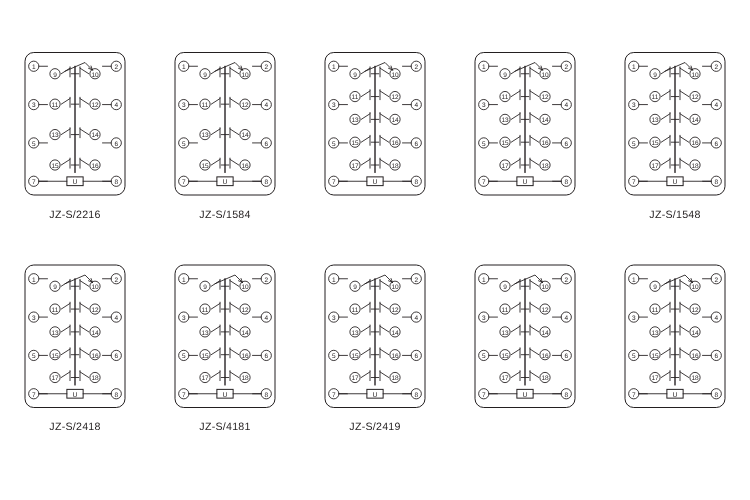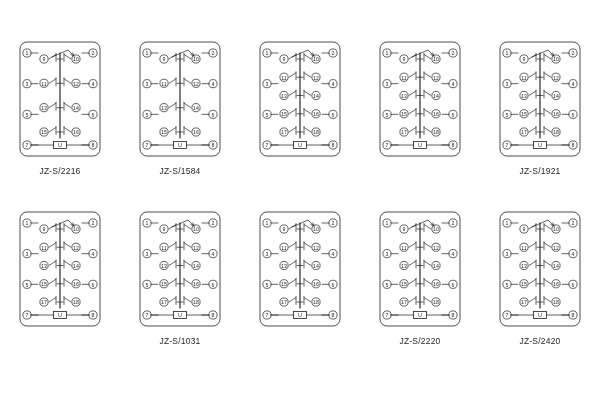--- a/index.html
+++ b/index.html
@@ -630,21 +630,21 @@
             <path d="M42,13 L42,98" fill="none" stroke="#231f20" stroke-width="0.7" stroke-linecap="round" stroke-linejoin="round"></path>
             <path d="M42,13 L42,98" fill="none" stroke="#231f20" stroke-width="0.7" stroke-linecap="round" stroke-linejoin="round"></path>
             <rect x="35.5" y="101.5" width="13" height="7" fill="#fff" stroke="#231f20" stroke-width="0.8"></rect>
             <text x="42" y="107.4" text-anchor="middle" font-size="5.4" font-family="&quot;Liberation Sans&quot;, sans-serif" fill="#231f20">U</text>
             <path d="M35.5,105 L20,105 L20,105 L13,105" fill="none" stroke="#231f20" stroke-width="0.7" stroke-linecap="round" stroke-linejoin="round"></path>
             <path d="M48.5,105 L64,105 L64,105 L71,105" fill="none" stroke="#231f20" stroke-width="0.7" stroke-linecap="round" stroke-linejoin="round"></path>
             <path d="M34,17 L50,10 L56,16" fill="none" stroke="#231f20" stroke-width="0.7" stroke-linecap="round" stroke-linejoin="round"></path>
             <path d="M56,16 l-3.2,-1.4 m3.2,1.4 l-1.2,-3.2" fill="none" stroke="#231f20" stroke-width="0.7" stroke-linecap="round" stroke-linejoin="round"></path>
           </svg>
         </div>
-        <div class="caption">JZ-S/1921</div>
+        <div class="caption">JZ-S/1548</div>
       </div>
       <div class="cell">
         <div class="diagram-wrap">
           <svg width="84" height="118" viewBox="0 0 84 118">
             <rect x="2" y="2" width="80" height="114" rx="7" ry="7" fill="#fff" stroke="#231f20" stroke-width="0.8"></rect>
             <g>
               <circle cx="9" cy="13" r="4.1" fill="#fff" stroke="#231f20" stroke-width="0.7"></circle>
               <text x="9" y="15.3" text-anchor="middle" font-size="5.2" font-family="&quot;Liberation Sans&quot;, sans-serif" fill="#231f20">1</text>
             </g>
             <g>
@@ -751,20 +751,21 @@
             <path d="M42,13 L42,98" fill="none" stroke="#231f20" stroke-width="0.7" stroke-linecap="round" stroke-linejoin="round"></path>
             <path d="M42,13 L42,98" fill="none" stroke="#231f20" stroke-width="0.7" stroke-linecap="round" stroke-linejoin="round"></path>
             <rect x="35.5" y="101.5" width="13" height="7" fill="#fff" stroke="#231f20" stroke-width="0.8"></rect>
             <text x="42" y="107.4" text-anchor="middle" font-size="5.4" font-family="&quot;Liberation Sans&quot;, sans-serif" fill="#231f20">U</text>
             <path d="M35.5,105 L20,105 L20,105 L13,105" fill="none" stroke="#231f20" stroke-width="0.7" stroke-linecap="round" stroke-linejoin="round"></path>
             <path d="M48.5,105 L64,105 L64,105 L71,105" fill="none" stroke="#231f20" stroke-width="0.7" stroke-linecap="round" stroke-linejoin="round"></path>
             <path d="M34,17 L50,10 L56,16" fill="none" stroke="#231f20" stroke-width="0.7" stroke-linecap="round" stroke-linejoin="round"></path>
             <path d="M56,16 l-3.2,-1.4 m3.2,1.4 l-1.2,-3.2" fill="none" stroke="#231f20" stroke-width="0.7" stroke-linecap="round" stroke-linejoin="round"></path>
           </svg>
         </div>
+        <div class="caption">JZ-S/2418</div>
       </div>
       <div class="cell">
         <div class="diagram-wrap">
           <svg width="84" height="118" viewBox="0 0 84 118">
             <rect x="2" y="2" width="80" height="114" rx="7" ry="7" fill="#fff" stroke="#231f20" stroke-width="0.8"></rect>
             <g>
               <circle cx="9" cy="13" r="4.1" fill="#fff" stroke="#231f20" stroke-width="0.7"></circle>
               <text x="9" y="15.3" text-anchor="middle" font-size="5.2" font-family="&quot;Liberation Sans&quot;, sans-serif" fill="#231f20">1</text>
             </g>
             <g>
@@ -871,21 +872,21 @@
             <path d="M42,13 L42,98" fill="none" stroke="#231f20" stroke-width="0.7" stroke-linecap="round" stroke-linejoin="round"></path>
             <path d="M42,13 L42,98" fill="none" stroke="#231f20" stroke-width="0.7" stroke-linecap="round" stroke-linejoin="round"></path>
             <rect x="35.5" y="101.5" width="13" height="7" fill="#fff" stroke="#231f20" stroke-width="0.8"></rect>
             <text x="42" y="107.4" text-anchor="middle" font-size="5.4" font-family="&quot;Liberation Sans&quot;, sans-serif" fill="#231f20">U</text>
             <path d="M35.5,105 L20,105 L20,105 L13,105" fill="none" stroke="#231f20" stroke-width="0.7" stroke-linecap="round" stroke-linejoin="round"></path>
             <path d="M48.5,105 L64,105 L64,105 L71,105" fill="none" stroke="#231f20" stroke-width="0.7" stroke-linecap="round" stroke-linejoin="round"></path>
             <path d="M34,17 L50,10 L56,16" fill="none" stroke="#231f20" stroke-width="0.7" stroke-linecap="round" stroke-linejoin="round"></path>
             <path d="M56,16 l-3.2,-1.4 m3.2,1.4 l-1.2,-3.2" fill="none" stroke="#231f20" stroke-width="0.7" stroke-linecap="round" stroke-linejoin="round"></path>
           </svg>
         </div>
-        <div class="caption">JZ-S/1031</div>
+        <div class="caption">JZ-S/4181</div>
       </div>
       <div class="cell">
         <div class="diagram-wrap">
           <svg width="84" height="118" viewBox="0 0 84 118">
             <rect x="2" y="2" width="80" height="114" rx="7" ry="7" fill="#fff" stroke="#231f20" stroke-width="0.8"></rect>
             <g>
               <circle cx="9" cy="13" r="4.1" fill="#fff" stroke="#231f20" stroke-width="0.7"></circle>
               <text x="9" y="15.3" text-anchor="middle" font-size="5.2" font-family="&quot;Liberation Sans&quot;, sans-serif" fill="#231f20">1</text>
             </g>
             <g>
@@ -992,20 +993,21 @@
             <path d="M42,13 L42,98" fill="none" stroke="#231f20" stroke-width="0.7" stroke-linecap="round" stroke-linejoin="round"></path>
             <path d="M42,13 L42,98" fill="none" stroke="#231f20" stroke-width="0.7" stroke-linecap="round" stroke-linejoin="round"></path>
             <rect x="35.5" y="101.5" width="13" height="7" fill="#fff" stroke="#231f20" stroke-width="0.8"></rect>
             <text x="42" y="107.4" text-anchor="middle" font-size="5.4" font-family="&quot;Liberation Sans&quot;, sans-serif" fill="#231f20">U</text>
             <path d="M35.5,105 L20,105 L20,105 L13,105" fill="none" stroke="#231f20" stroke-width="0.7" stroke-linecap="round" stroke-linejoin="round"></path>
             <path d="M48.5,105 L64,105 L64,105 L71,105" fill="none" stroke="#231f20" stroke-width="0.7" stroke-linecap="round" stroke-linejoin="round"></path>
             <path d="M34,17 L50,10 L56,16" fill="none" stroke="#231f20" stroke-width="0.7" stroke-linecap="round" stroke-linejoin="round"></path>
             <path d="M56,16 l-3.2,-1.4 m3.2,1.4 l-1.2,-3.2" fill="none" stroke="#231f20" stroke-width="0.7" stroke-linecap="round" stroke-linejoin="round"></path>
           </svg>
         </div>
+        <div class="caption">JZ-S/2419</div>
       </div>
       <div class="cell">
         <div class="diagram-wrap">
           <svg width="84" height="118" viewBox="0 0 84 118">
             <rect x="2" y="2" width="80" height="114" rx="7" ry="7" fill="#fff" stroke="#231f20" stroke-width="0.8"></rect>
             <g>
               <circle cx="9" cy="13" r="4.1" fill="#fff" stroke="#231f20" stroke-width="0.7"></circle>
               <text x="9" y="15.3" text-anchor="middle" font-size="5.2" font-family="&quot;Liberation Sans&quot;, sans-serif" fill="#231f20">1</text>
             </g>
             <g>
@@ -1112,21 +1114,20 @@
             <path d="M42,13 L42,98" fill="none" stroke="#231f20" stroke-width="0.7" stroke-linecap="round" stroke-linejoin="round"></path>
             <path d="M42,13 L42,98" fill="none" stroke="#231f20" stroke-width="0.7" stroke-linecap="round" stroke-linejoin="round"></path>
             <rect x="35.5" y="101.5" width="13" height="7" fill="#fff" stroke="#231f20" stroke-width="0.8"></rect>
             <text x="42" y="107.4" text-anchor="middle" font-size="5.4" font-family="&quot;Liberation Sans&quot;, sans-serif" fill="#231f20">U</text>
             <path d="M35.5,105 L20,105 L20,105 L13,105" fill="none" stroke="#231f20" stroke-width="0.7" stroke-linecap="round" stroke-linejoin="round"></path>
             <path d="M48.5,105 L64,105 L64,105 L71,105" fill="none" stroke="#231f20" stroke-width="0.7" stroke-linecap="round" stroke-linejoin="round"></path>
             <path d="M34,17 L50,10 L56,16" fill="none" stroke="#231f20" stroke-width="0.7" stroke-linecap="round" stroke-linejoin="round"></path>
             <path d="M56,16 l-3.2,-1.4 m3.2,1.4 l-1.2,-3.2" fill="none" stroke="#231f20" stroke-width="0.7" stroke-linecap="round" stroke-linejoin="round"></path>
           </svg>
         </div>
-        <div class="caption">JZ-S/2220</div>
       </div>
       <div class="cell">
         <div class="diagram-wrap">
           <svg width="84" height="118" viewBox="0 0 84 118">
             <rect x="2" y="2" width="80" height="114" rx="7" ry="7" fill="#fff" stroke="#231f20" stroke-width="0.8"></rect>
             <g>
               <circle cx="9" cy="13" r="4.1" fill="#fff" stroke="#231f20" stroke-width="0.7"></circle>
               <text x="9" y="15.3" text-anchor="middle" font-size="5.2" font-family="&quot;Liberation Sans&quot;, sans-serif" fill="#231f20">1</text>
             </g>
             <g>
@@ -1233,16 +1234,15 @@
             <path d="M42,13 L42,98" fill="none" stroke="#231f20" stroke-width="0.7" stroke-linecap="round" stroke-linejoin="round"></path>
             <path d="M42,13 L42,98" fill="none" stroke="#231f20" stroke-width="0.7" stroke-linecap="round" stroke-linejoin="round"></path>
             <rect x="35.5" y="101.5" width="13" height="7" fill="#fff" stroke="#231f20" stroke-width="0.8"></rect>
             <text x="42" y="107.4" text-anchor="middle" font-size="5.4" font-family="&quot;Liberation Sans&quot;, sans-serif" fill="#231f20">U</text>
             <path d="M35.5,105 L20,105 L20,105 L13,105" fill="none" stroke="#231f20" stroke-width="0.7" stroke-linecap="round" stroke-linejoin="round"></path>
             <path d="M48.5,105 L64,105 L64,105 L71,105" fill="none" stroke="#231f20" stroke-width="0.7" stroke-linecap="round" stroke-linejoin="round"></path>
             <path d="M34,17 L50,10 L56,16" fill="none" stroke="#231f20" stroke-width="0.7" stroke-linecap="round" stroke-linejoin="round"></path>
             <path d="M56,16 l-3.2,-1.4 m3.2,1.4 l-1.2,-3.2" fill="none" stroke="#231f20" stroke-width="0.7" stroke-linecap="round" stroke-linejoin="round"></path>
           </svg>
         </div>
-        <div class="caption">JZ-S/2420</div>
       </div>
     </div>
 </div>
 
 </body></html>

